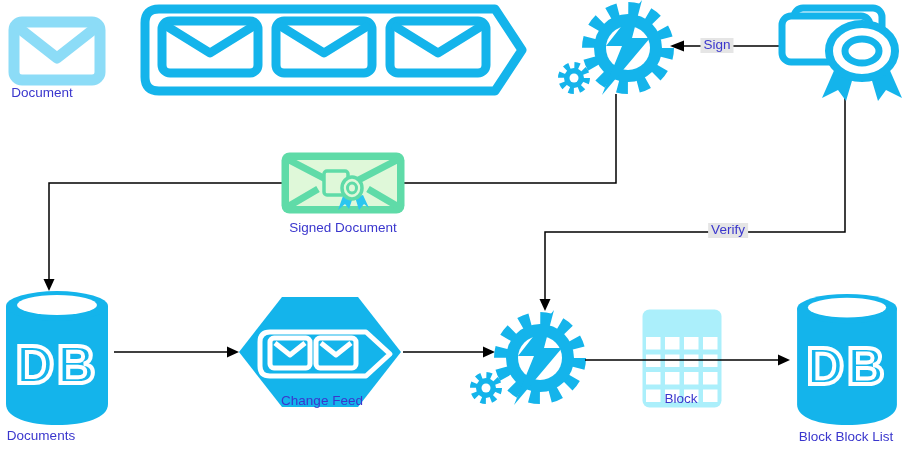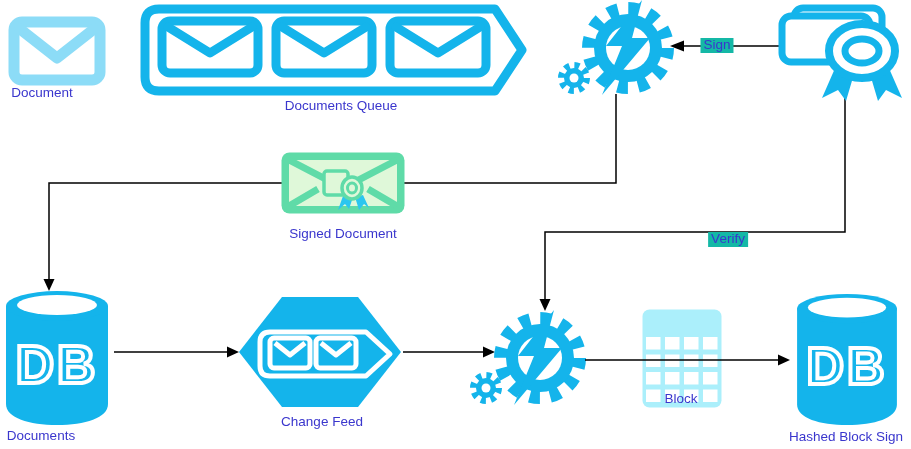--- a/index.html
+++ b/index.html
@@ -15,21 +15,21 @@
   svg.wires-front{position:absolute;left:0;top:0;z-index:3;}
   .label{
     position:absolute;
     transform:translateX(-50%);
     font-size:13.5px;
     color:var(--label-blue,#3a36cd);
     white-space:nowrap;
     z-index:4;
     line-height:1.1;
   }
-  .on-line{background:#14b8a6;padding:0 3px;}
+  .on-line{background:#e5e5e5;padding:0 3px;}
   .db-text{
     font-family:"Liberation Sans", sans-serif;
     font-weight:bold;
     letter-spacing:3px;
   }
 </style>
 </head>
 <body>
 
 <div id="canvas">
@@ -181,22 +181,21 @@
     <ellipse cx="55" cy="19" rx="40" ry="10" fill="#fff"></ellipse>
     <text class="db-text" x="55" y="97" font-size="53" text-anchor="middle" fill="none" stroke="#fff" stroke-width="4">DB</text>
   </svg>
 
   <svg class="wires-front" width="911" height="449" viewBox="0 0 911 449">
     <path d="M585 360 H778" stroke="var(--connector-black,#000)" stroke-width="1.5" fill="none"></path>
     <polygon points="790,360 778,354.5 778,365.5" fill="var(--connector-black,#000)"></polygon>
   </svg>
 
   <div class="label" style="left:42px;top:86px">Document</div>
-  <div class="label" style="left:341px;top:99px">Documents Queue</div>
-  <div class="label" style="left:343px;top:227px">Signed Document</div>
+  <div class="label" style="left:343px;top:221px">Signed Document</div>
   <div class="label" style="left:41px;top:429px">Documents</div>
-  <div class="label" style="left:322px;top:415px">Change Feed</div>
+  <div class="label" style="left:322px;top:394px">Change Feed</div>
   <div class="label" style="left:681px;top:392px">Block</div>
-  <div class="label" style="left:846px;top:430px">Hashed Block Sign</div>
+  <div class="label" style="left:846px;top:430px">Block Block List</div>
   <div class="label on-line" style="left:717px;top:38px">Sign</div>
-  <div class="label on-line" style="left:728px;top:232px">Verify</div>
+  <div class="label on-line" style="left:728px;top:223px">Verify</div>
 
 </div>
 
 </body></html>

